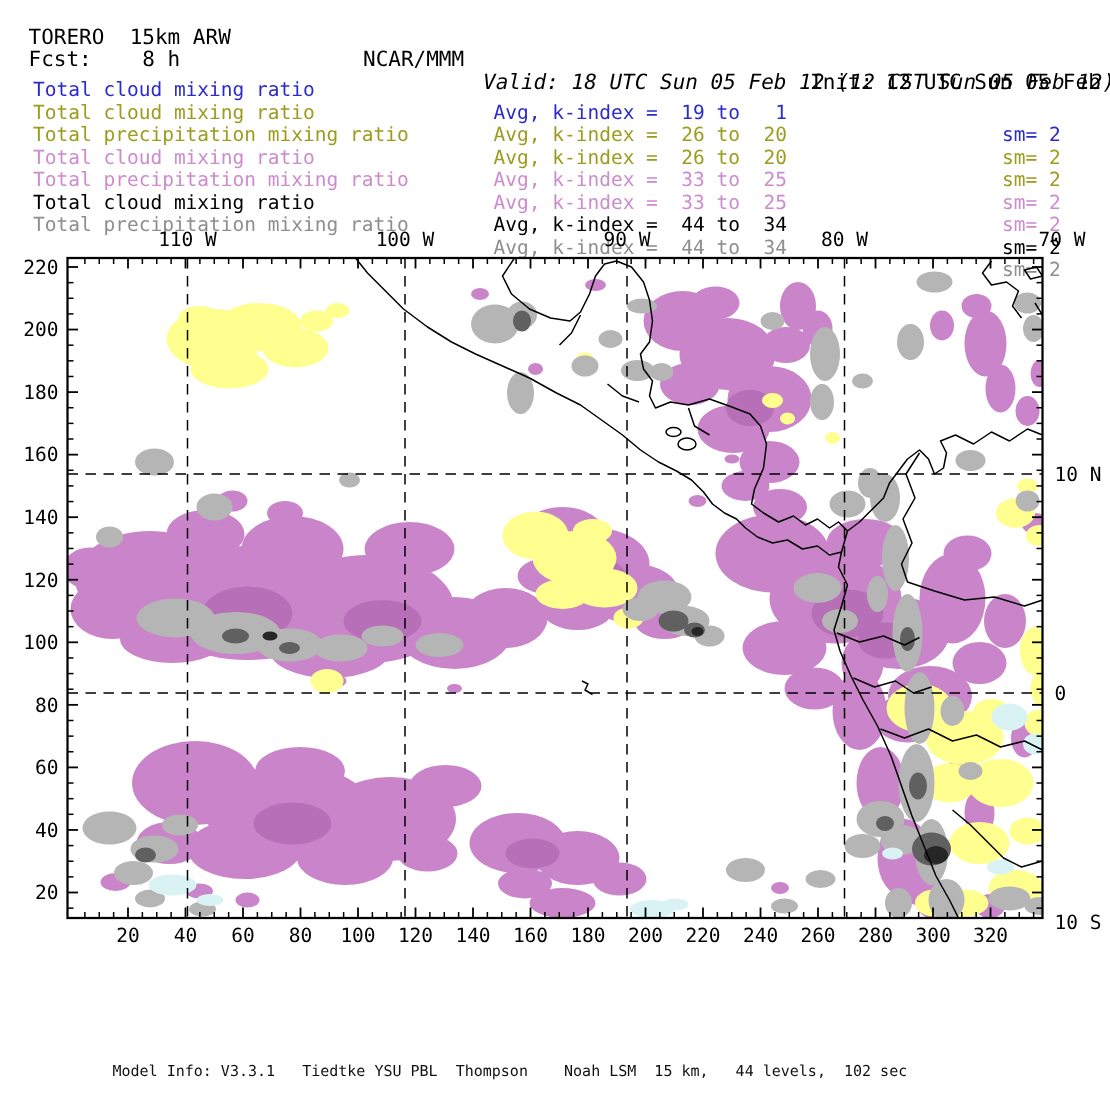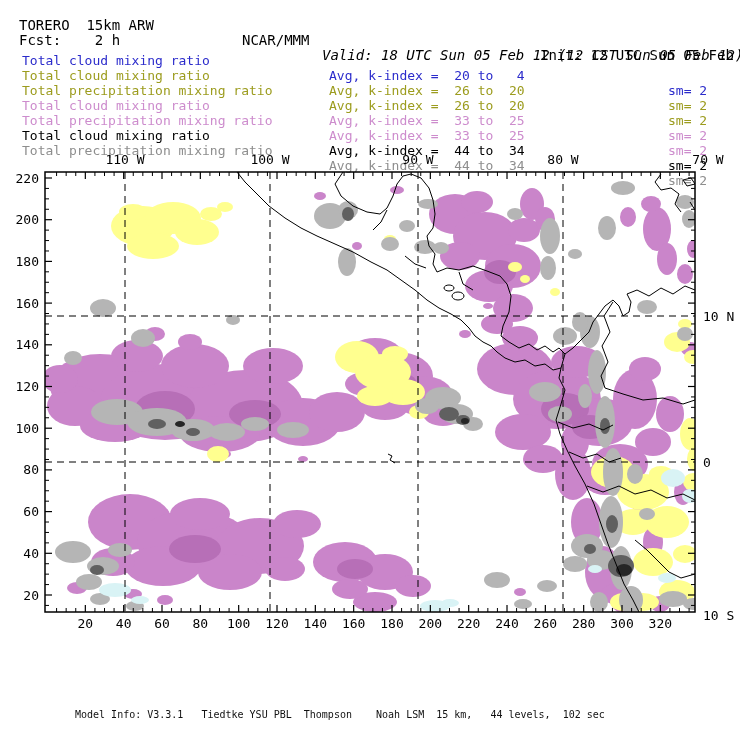--- a/index.html
+++ b/index.html
@@ -21,27 +21,27 @@
 <body>
 
 <div id="app">
 
   <div class="hrow" style="top:3px">
     <span class="p1">TORERO  15km ARW</span>
     <span class="p2">NCAR/MMM</span>
     <span class="p3">Init: 12 UTC Sun 05 Feb 12</span>
   </div>
   <div class="hrow" style="top:18px">
-    <span class="p1">Fcst:    2 h</span>
+    <span class="p1">Fcst:    8 h</span>
     <span class="p4">Valid: 18 UTC Sun 05 Feb 12 (12 CST Sun 05 Feb 12)</span>
   </div>
 
   <div class="lrow lg-blue" style="top:38px">
     <span class="c1">Total cloud mixing ratio</span>
-    <span class="c2">Avg, k-index =  20 to   4</span>
+    <span class="c2">Avg, k-index =  19 to   1</span>
     <span class="c3">sm= 2</span>
   </div>
   <div class="lrow lg-olive" style="top:53px">
     <span class="c1">Total cloud mixing ratio</span>
     <span class="c2">Avg, k-index =  26 to  20</span>
     <span class="c3">sm= 2</span>
   </div>
   <div class="lrow lg-olive" style="top:68px">
     <span class="c1">Total precipitation mixing ratio</span>
     <span class="c2">Avg, k-index =  26 to  20</span>

